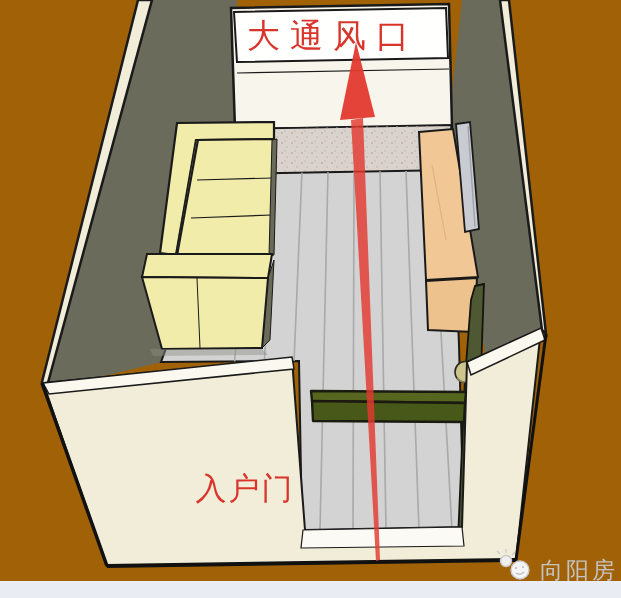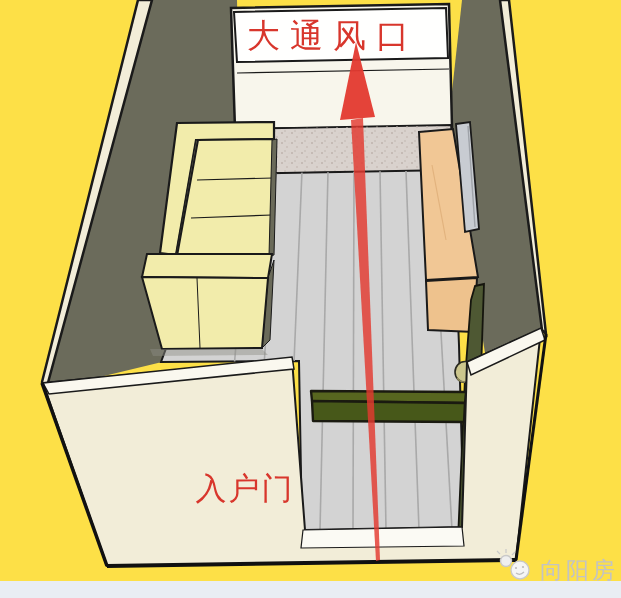--- a/index.html
+++ b/index.html
@@ -1,19 +1,19 @@
 <!DOCTYPE html>
 <html><head>
 <meta charset="utf-8">
 <style>
   html,body{margin:0;padding:0;background:#ffffff;}
   .stage{
     position:relative;
     width:621px;height:598px;
-    background:#fde047;
+    background:#a16207;
     overflow:hidden;
     font-family:"Liberation Sans", sans-serif;
   }
   svg{display:block;}
   text{user-select:none;}
   .cjk-serif{font-family:"Liberation Serif", serif;}
   .cjk-sans{font-family:"Liberation Sans", sans-serif;}
 </style>
 </head>
 <body>

